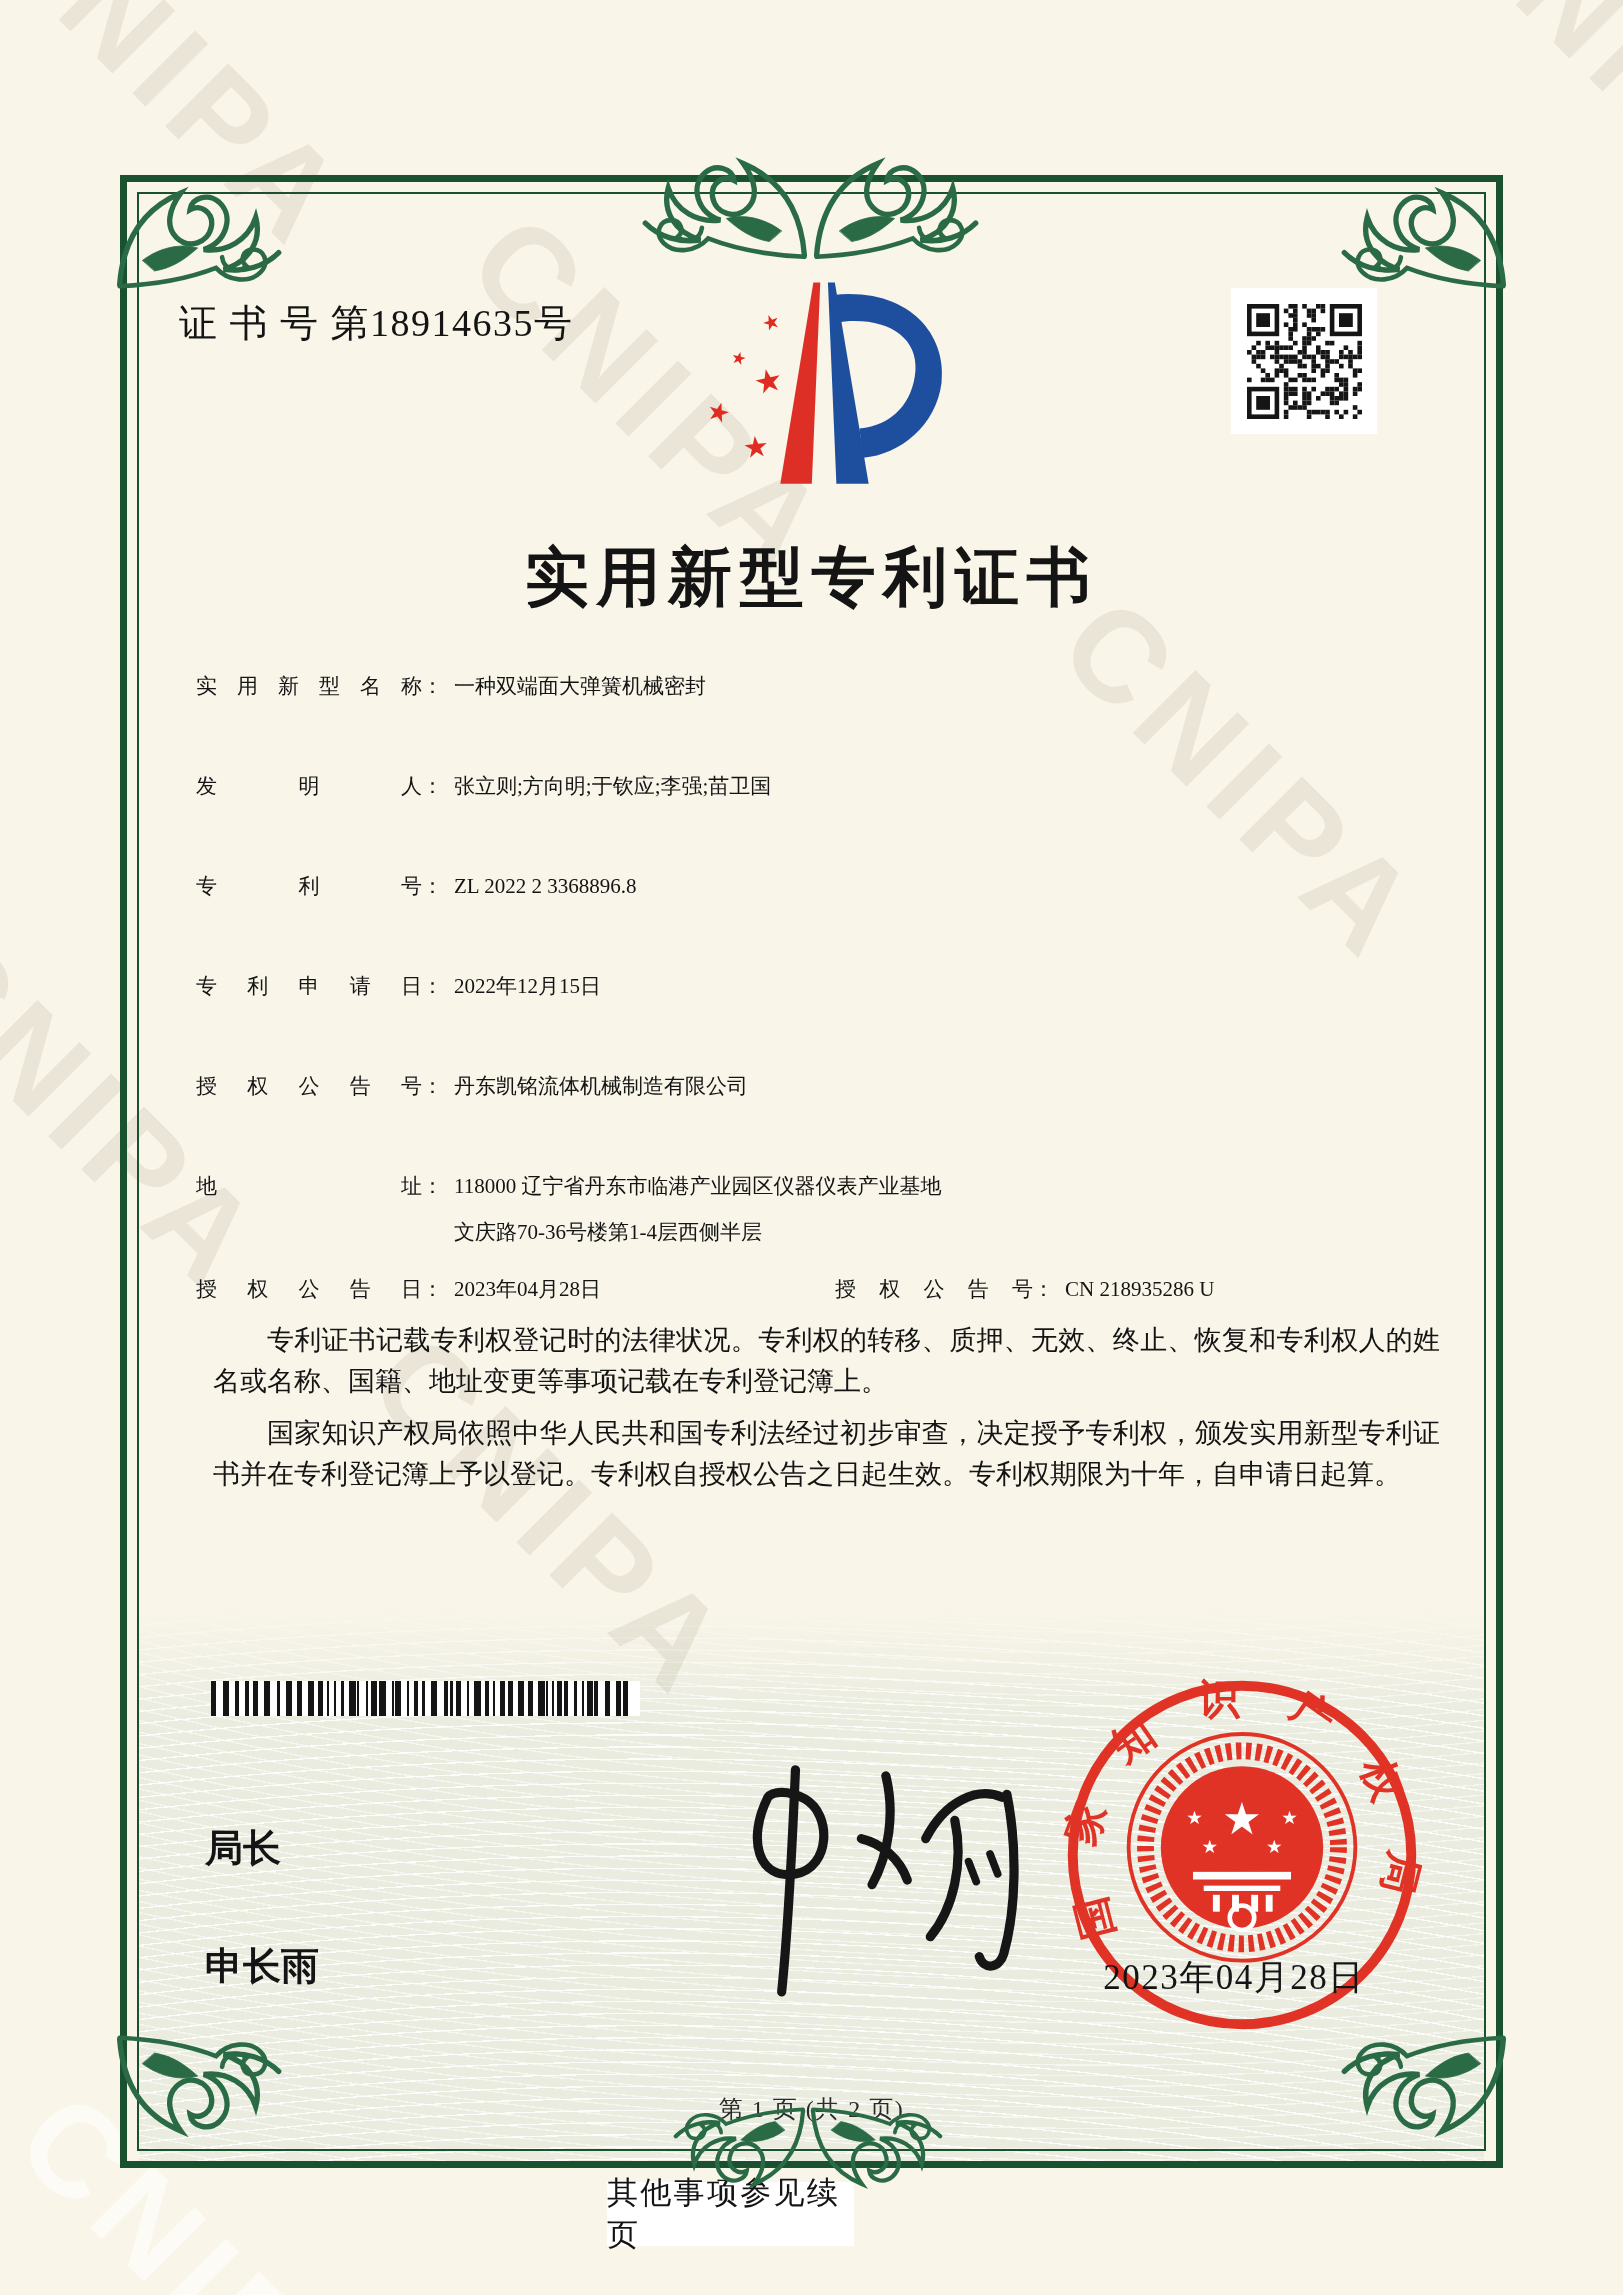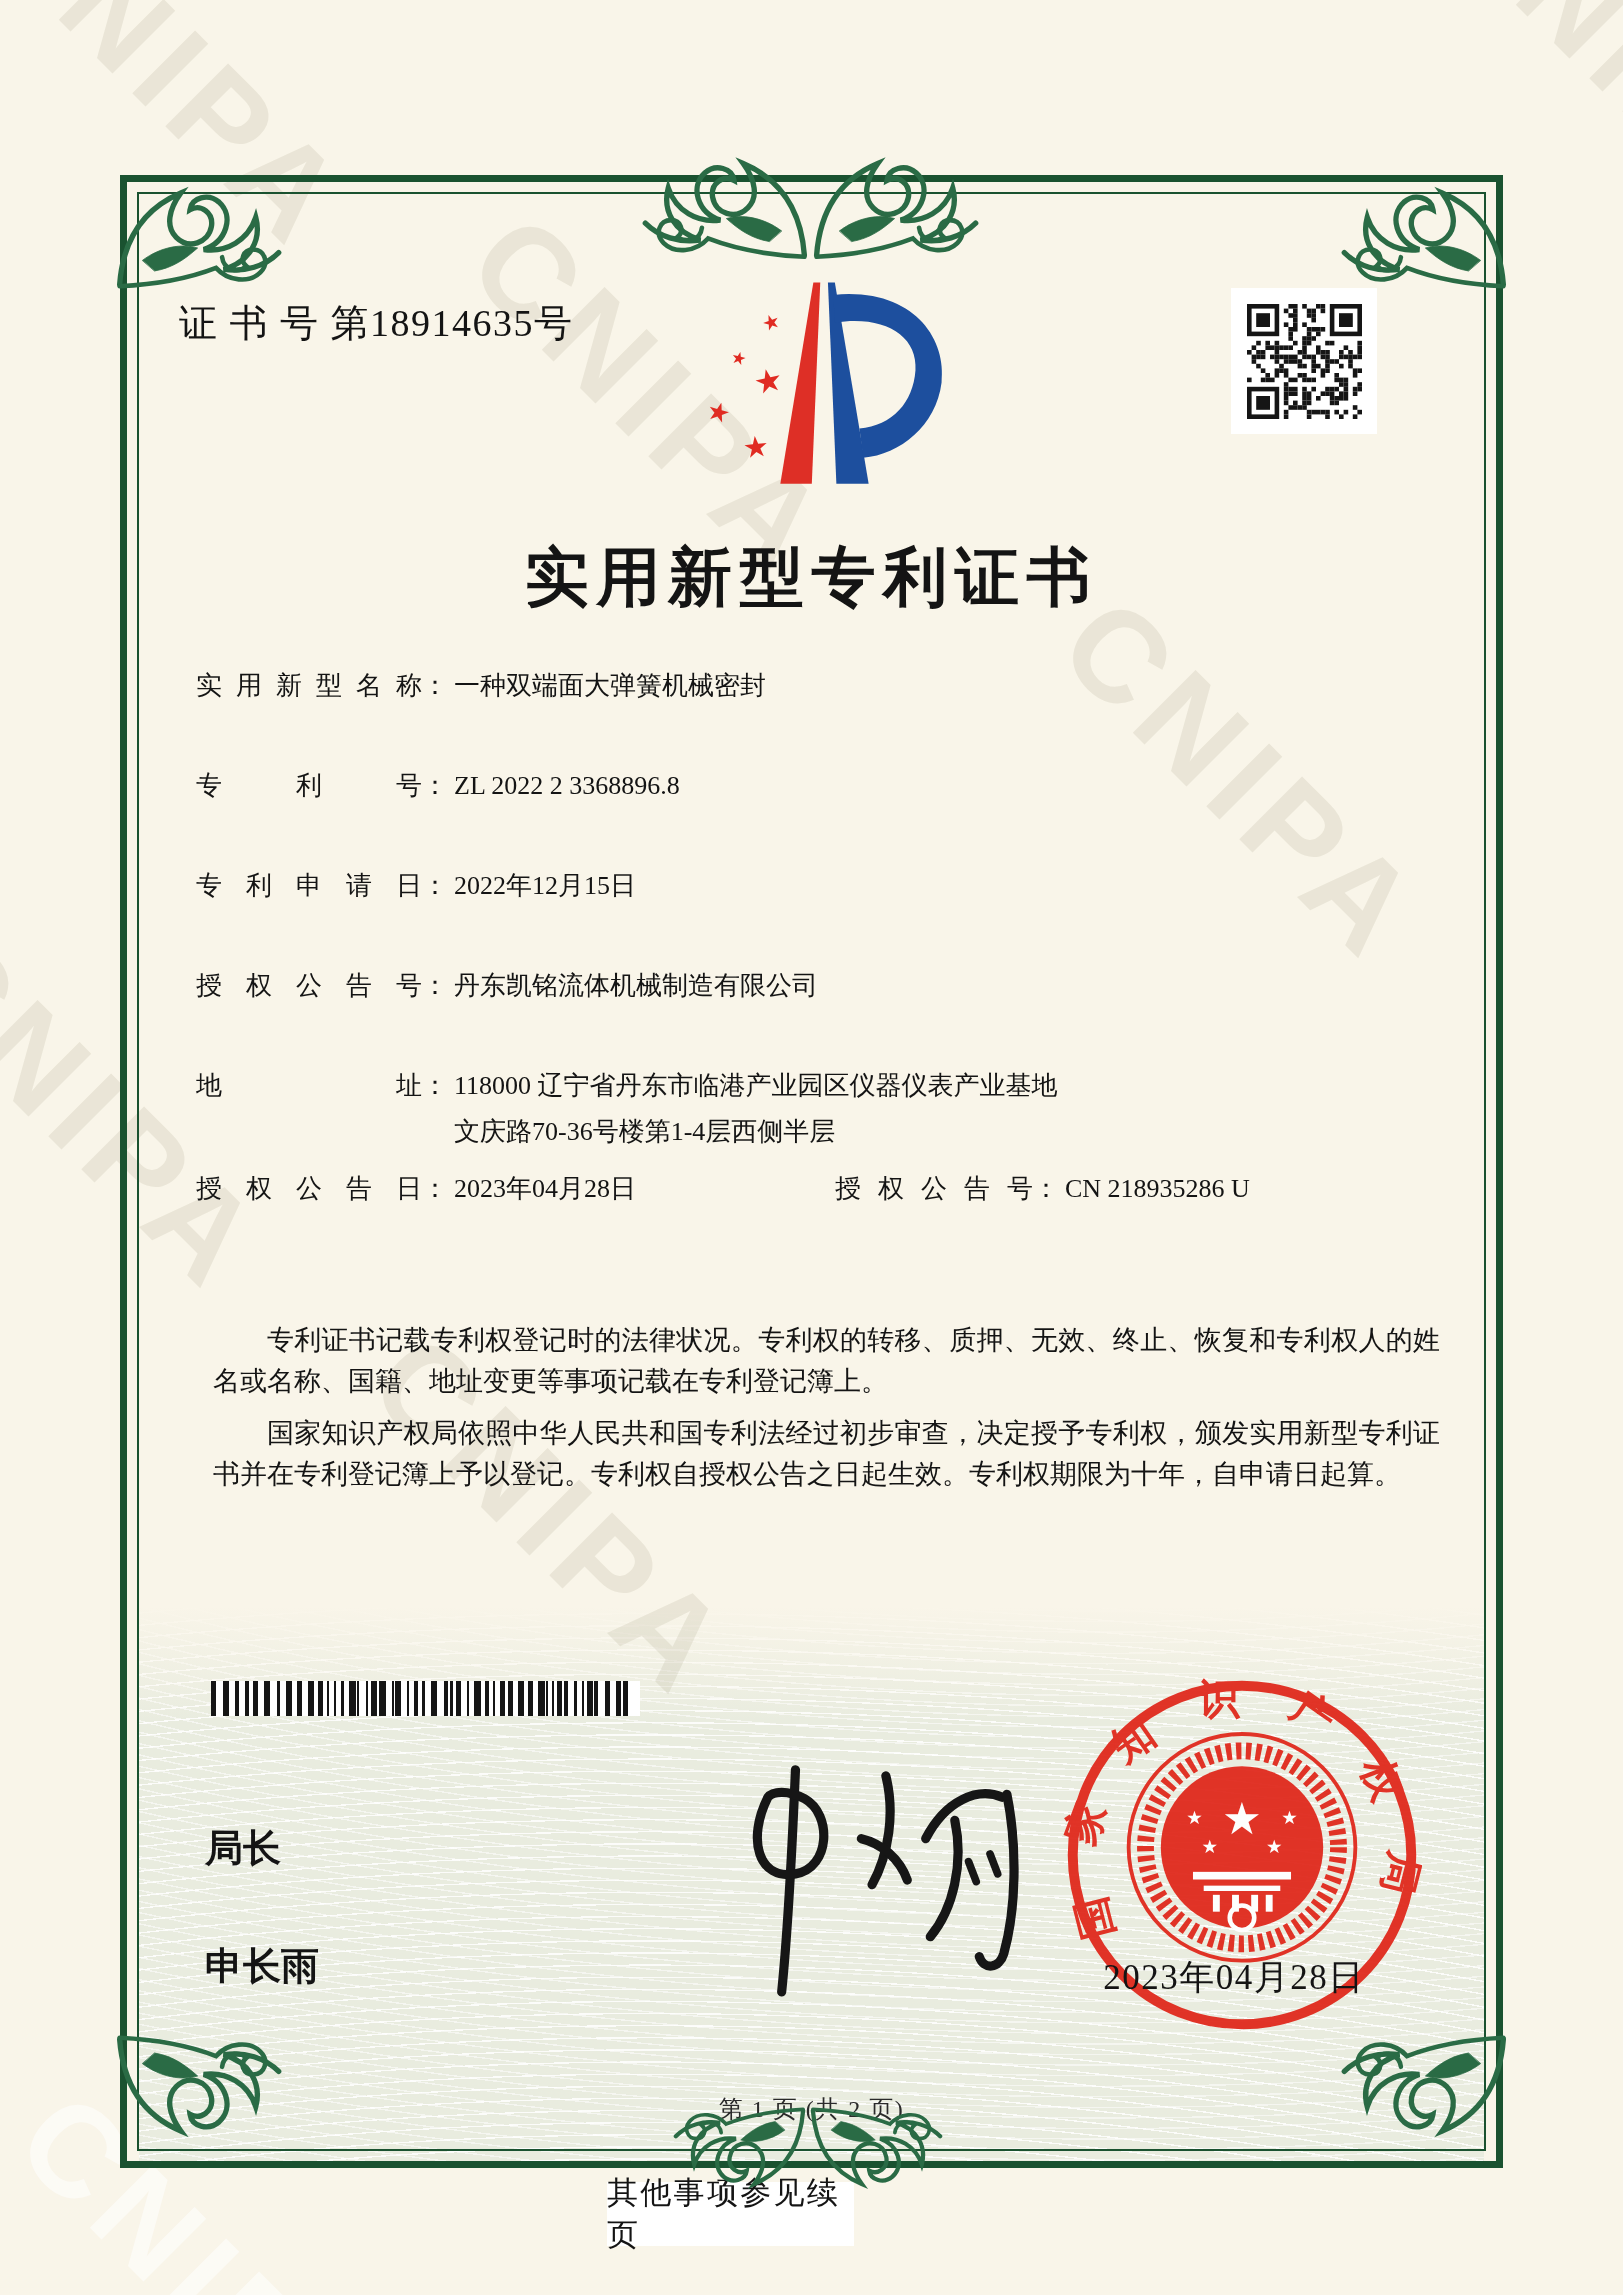--- a/index.html
+++ b/index.html
@@ -32,21 +32,21 @@
   .cert-no{position:absolute;left:179px;top:282px;font-size:38px;letter-spacing:1.5px;z-index:4;margin-top:16px;}
   .logo{position:absolute;left:682px;top:278px;width:265px;height:215px;z-index:4;}
   .logo svg{position:absolute;left:0;top:0;}
   .logo-star{position:absolute;color:#e02b22;font-family:"DejaVu Sans",sans-serif;line-height:1;z-index:4;}
   .qr-box{position:absolute;left:1231px;top:288px;width:146px;height:146px;background:#fff;z-index:4;
       display:flex;align-items:center;justify-content:center;}
   .title{position:absolute;left:0;right:0;top:534px;text-align:center;font-size:64px;font-weight:700;
       letter-spacing:7.7px;z-index:4;}
 
   
-  .fields{position:absolute;left:196px;top:669px;width:1242px;font-size:26px;z-index:4;}
+  .fields{position:absolute;left:196px;top:669px;width:1242px;font-size:21px;z-index:4;}
   .frow{position:relative;margin-bottom:66px;line-height:34px;}
   .f-label{display:inline-block;width:226px;text-align:justify;text-align-last:justify;
       text-justify:inter-character;vertical-align:top;}
   .f-colon{display:inline-block;width:32px;vertical-align:top;}
   .f-value{display:inline-block;vertical-align:top;max-width:974px;}
   .addr2{display:block;margin-top:12.3px;}
   .pair2{position:absolute;left:639px;top:0;}
   .pair2 .f-label{width:198px;}
 
   
@@ -343,20 +343,23 @@
       </svg>
   </div>
 
   <div class="title">实用新型专利证书</div>
 
   <div class="fields">
     <div class="frow">
       <span class="f-label">实用新型名称</span><span class="f-colon">：</span><span class="f-value">一种双端面大弹簧机械密封</span>
     </div>
     <div class="frow">
+      <span class="f-label">发明人</span><span class="f-colon">：</span><span class="f-value">张立则;方向明;于钦应;李强;苗卫国</span>
+    </div>
+    <div class="frow">
       <span class="f-label">专利号</span><span class="f-colon">：</span><span class="f-value">ZL 2022 2 3368896.8</span>
     </div>
     <div class="frow">
       <span class="f-label">专利申请日</span><span class="f-colon">：</span><span class="f-value">2022年12月15日</span>
     </div>
     <div class="frow">
       <span class="f-label">授权公告号</span><span class="f-colon">：</span><span class="f-value">丹东凯铭流体机械制造有限公司</span>
     </div>
     <div class="frow" style="margin-bottom:23px">
       <span class="f-label">地址</span><span class="f-colon">：</span><span class="f-value"><span>118000 辽宁省丹东市临港产业园区仪器仪表产业基地</span><span class="addr2">文庆路70-36号楼第1-4层西侧半层</span></span>

